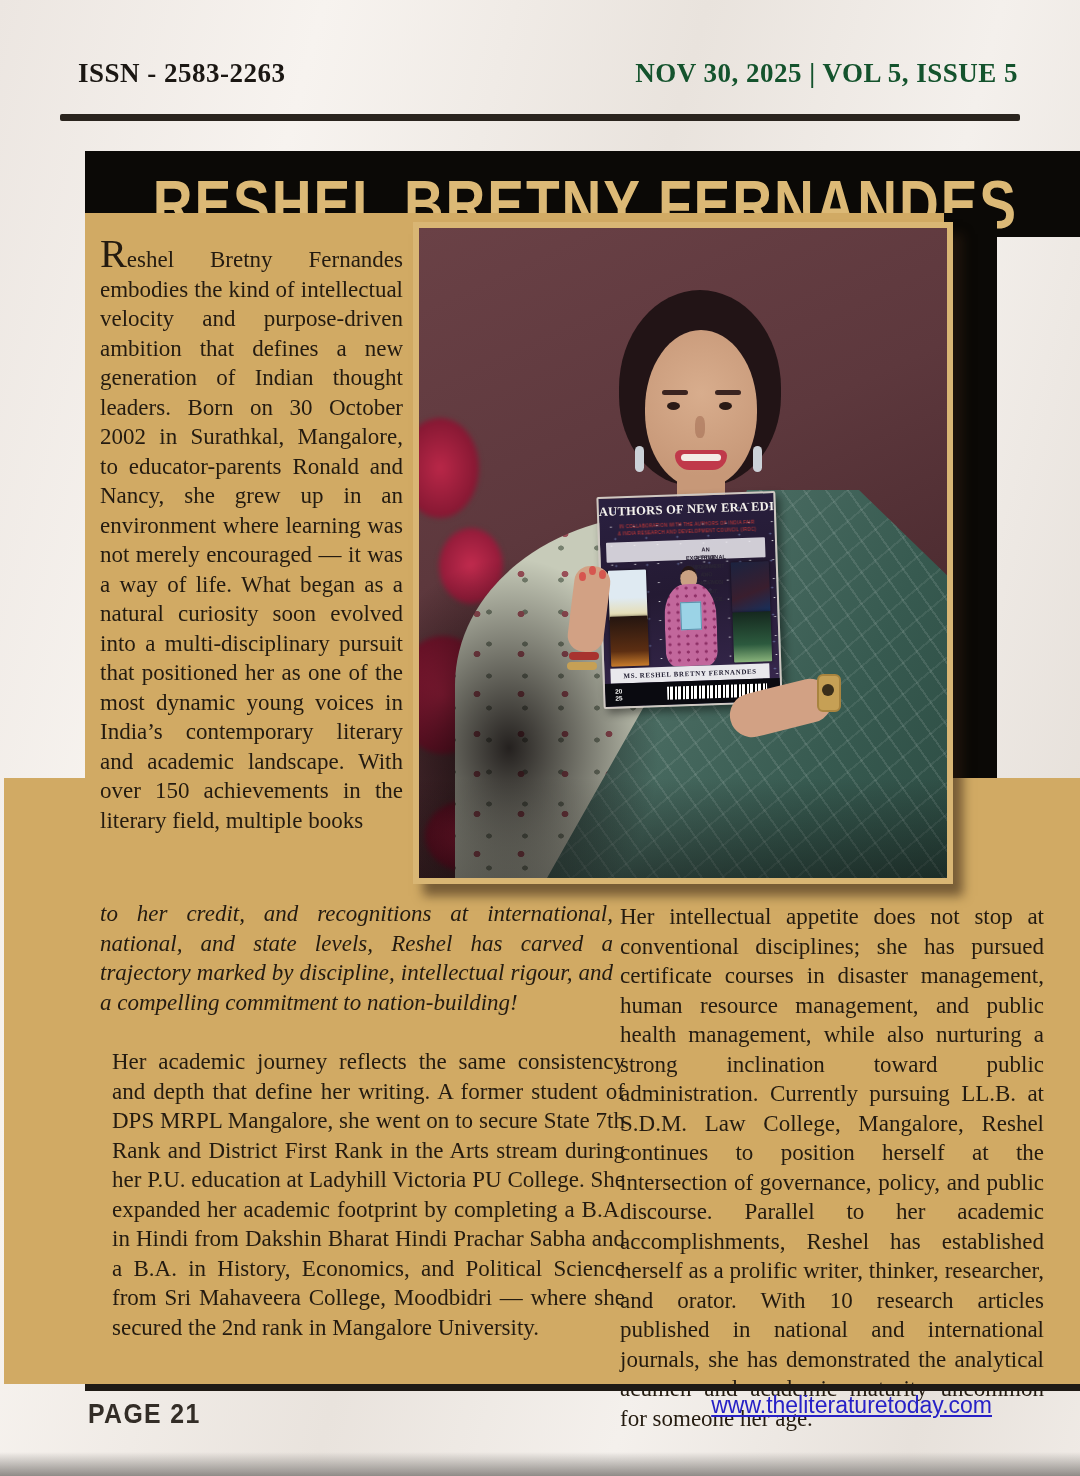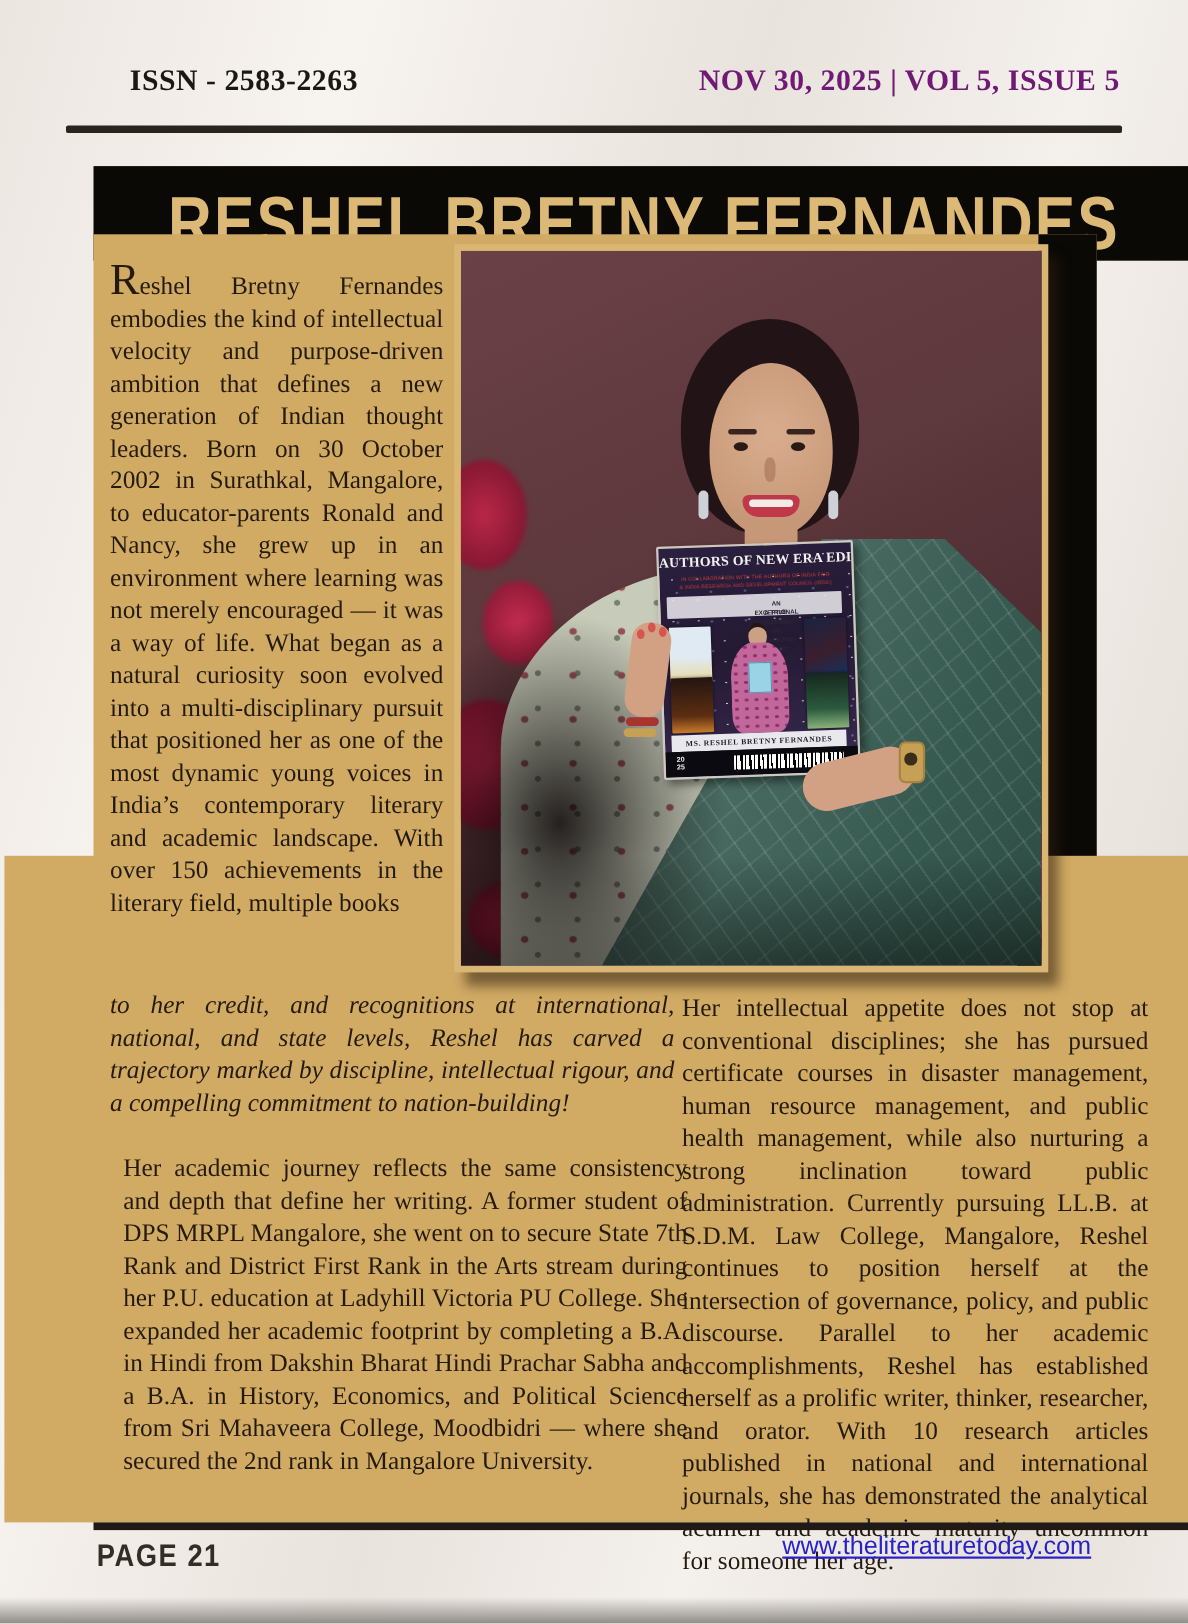--- a/index.html
+++ b/index.html
@@ -2,22 +2,22 @@
 <html><head>
 <meta charset="utf-8">
 <style>
   html,body{margin:0;padding:0;}
   body{width:1080px;height:1476px;position:relative;overflow:hidden;
        font-family:"Liberation Serif",serif;
        background:linear-gradient(105deg,#ece6e1 0%,#f7f3ef 22%,#e9e3dd 48%,#f4f0ec 68%,#e7e1db 88%,#efeae5 100%);}
   .abs{position:absolute;}
 
   
-  .hdr-issn{left:78px;top:58px;font-size:27px;font-weight:bold;color:#1b1713;letter-spacing:.5px;margin-left:40px;}
-  .hdr-issue{right:62px;top:58px;font-size:27px;font-weight:bold;color:#701a75;letter-spacing:.5px;}
+  .hdr-issn{left:78px;top:58px;font-size:27px;font-weight:bold;color:#1b1713;letter-spacing:.5px;}
+  .hdr-issue{right:62px;top:58px;font-size:27px;font-weight:bold;color:#14532d;letter-spacing:.5px;}
   .rule-top{left:60px;top:114px;width:960px;height:7px;background:#2a241e;border-radius:2px;}
 
   
   .banner{left:85px;top:127px;width:1000px;height:86px;background:#0b0906;display:flex;align-items:flex-end;justify-content:center;margin-top:24px;}
   .banner-text{font-family:"Liberation Sans",sans-serif;font-weight:700;font-size:58px;color:#dcb976;
                letter-spacing:2px;transform:scale(.95,1.18);white-space:nowrap;}
 
   
   .gold-top{left:85px;top:213px;width:912px;height:566px;background:#d1aa64;}
   .black-strip{left:944px;top:213px;width:53px;height:577px;background:#0b0906;}

